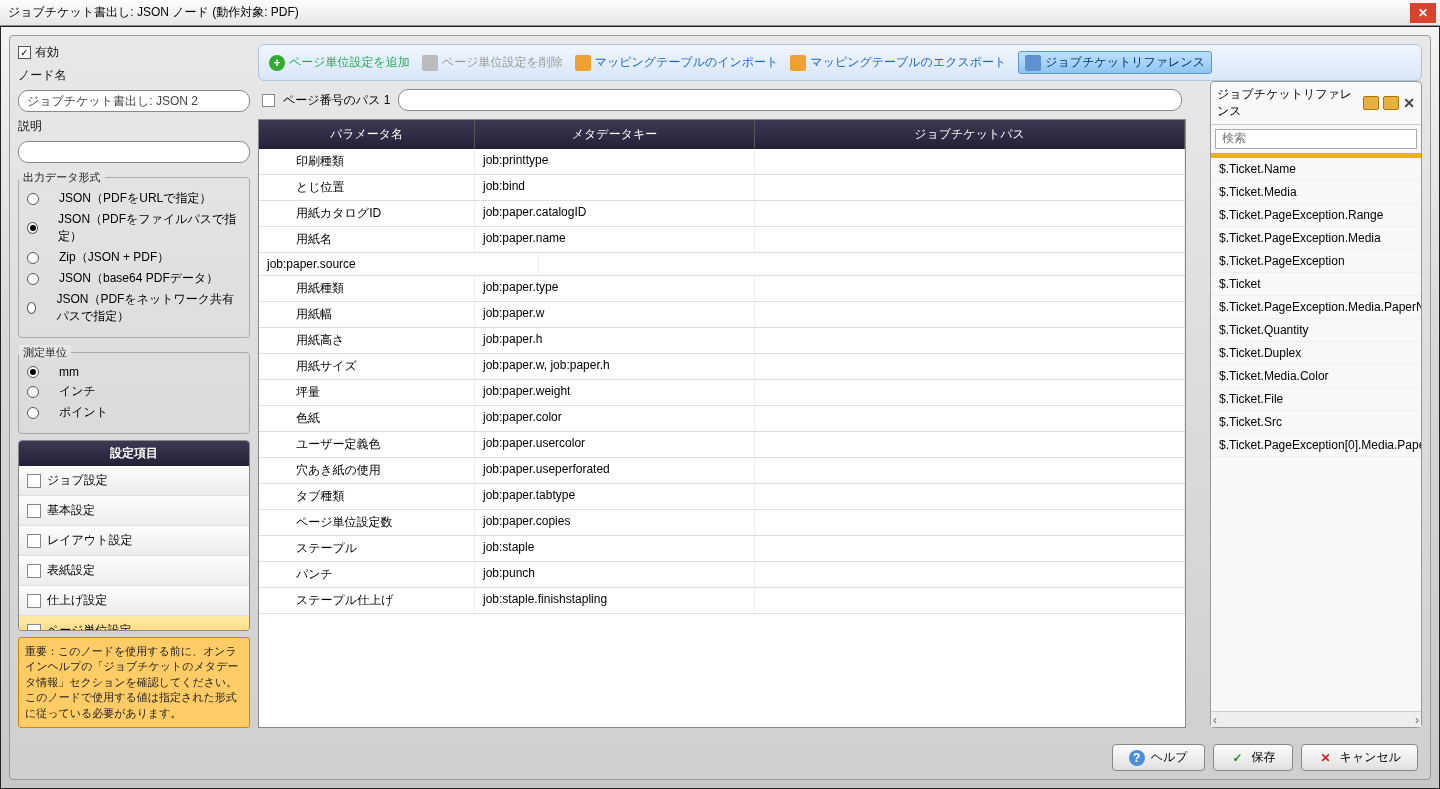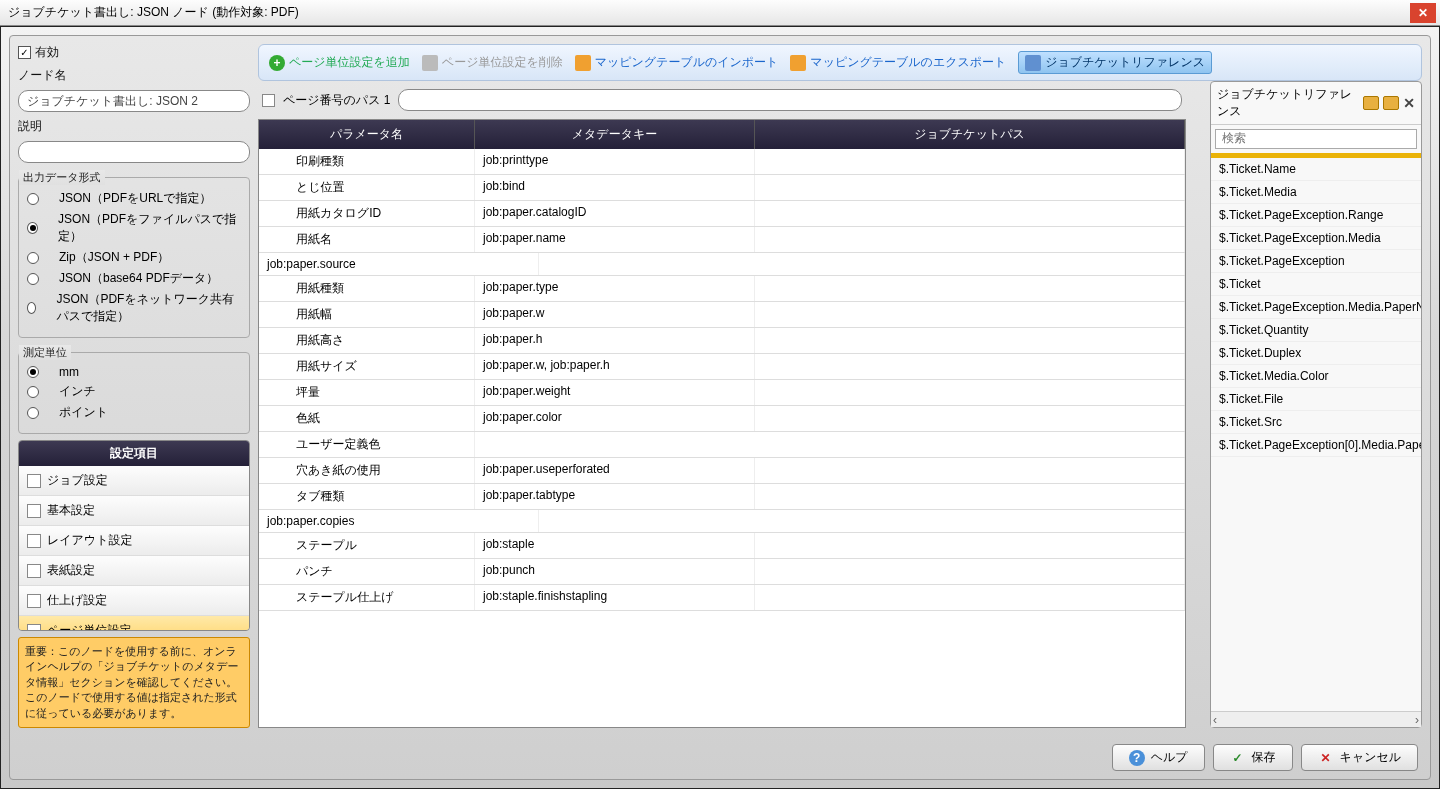--- a/index.html
+++ b/index.html
@@ -254,33 +254,35 @@
                     <div class="td td2">job:paper.weight</div>
                     <div class="td td3"></div>
                   </div>
                   <div class="tr">
                     <div class="td td1">色紙</div>
                     <div class="td td2">job:paper.color</div>
                     <div class="td td3"></div>
                   </div>
                   <div class="tr">
                     <div class="td td1">ユーザー定義色</div>
+                    <div class="td td2">job:paper.usercolor</div>
                     <div class="td td3"></div>
                   </div>
                   <div class="tr">
                     <div class="td td1">穴あき紙の使用</div>
                     <div class="td td2">job:paper.useperforated</div>
                     <div class="td td3"></div>
                   </div>
                   <div class="tr">
                     <div class="td td1">タブ種類</div>
                     <div class="td td2">job:paper.tabtype</div>
                     <div class="td td3"></div>
                   </div>
                   <div class="tr">
+                    <div class="td td1">ページ単位設定数</div>
                     <div class="td td2">job:paper.copies</div>
                     <div class="td td3"></div>
                   </div>
                   <div class="tr">
                     <div class="td td1">ステープル</div>
                     <div class="td td2">job:staple</div>
                     <div class="td td3"></div>
                   </div>
                   <div class="tr">
                     <div class="td td1">パンチ</div>

